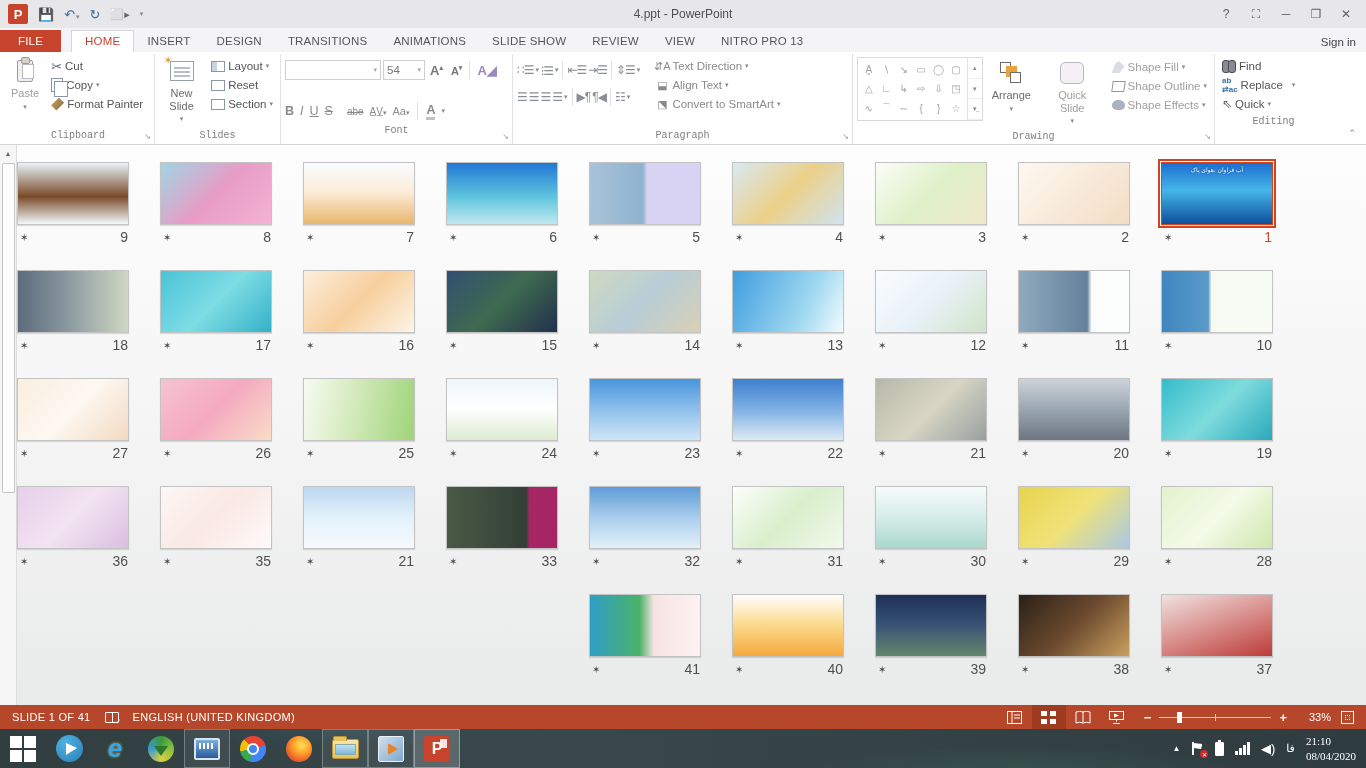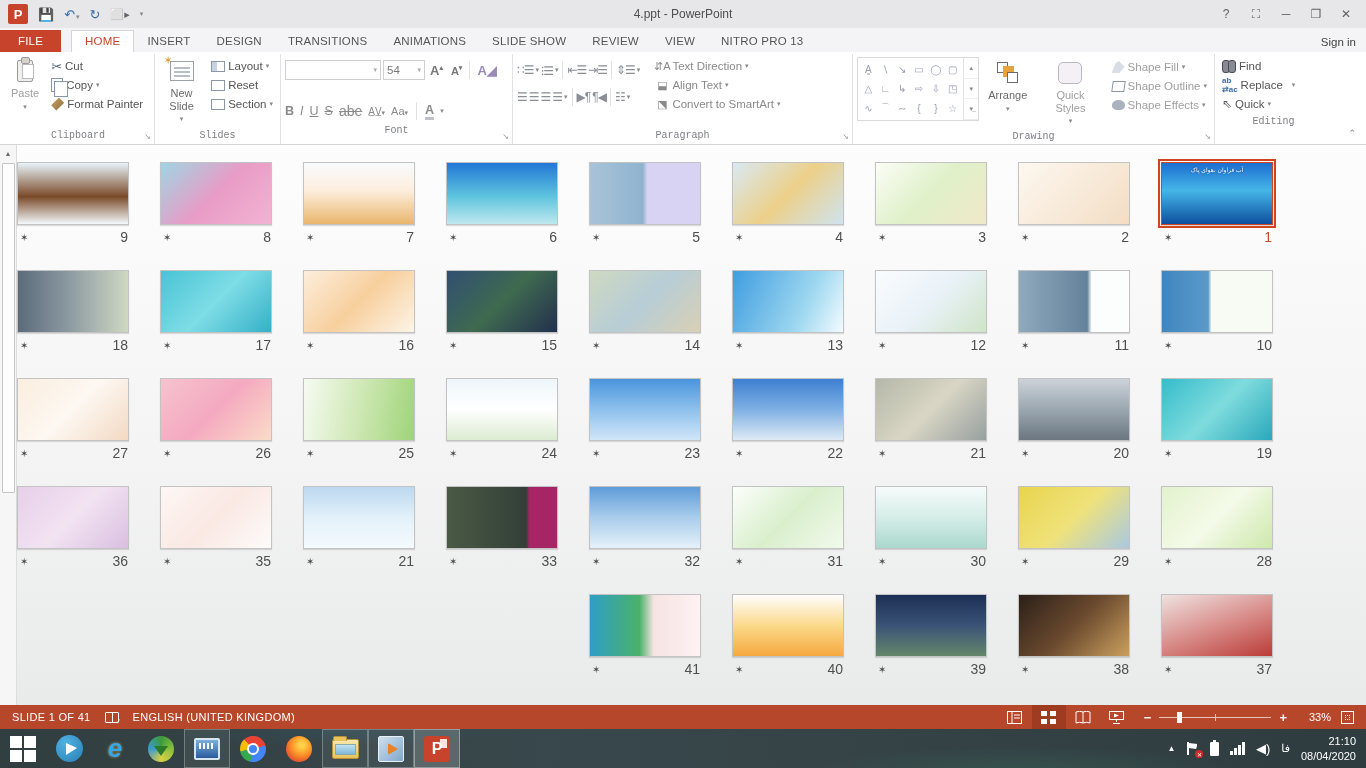--- a/index.html
+++ b/index.html
@@ -72,21 +72,21 @@
   .fontgrp .combos { display:flex; align-items:center; gap:2px; height:24px; }
   .combo { height:20px; border:1px solid #cfcfd3; background:#fff; display:flex;
     align-items:center; font-size:11.5px; color:#777; padding:0 3px; }
   .combo .arr { margin-left:auto; font-size:7px; color:#aaa; padding-left:4px; }
   .fgA { font-size:13px; color:#777; font-weight:bold; position:relative; padding:0 3px; }
   .fgA sup { font-size:7px; }
   .fmtchars { display:flex; align-items:center; gap:6px; height:24px; padding-top:2px;
     color:#8a8a8a; font-size:12.5px; }
   .fmtchars .b { font-weight:bold; } .fmtchars .i { font-style:italic; }
   .fmtchars .u { text-decoration:underline; } .fmtchars .s { text-decoration:line-through; }
-  .fmtchars .abc { font-size:14px; text-decoration:line-through; }
+  .fmtchars .abc { font-size:10px; text-decoration:line-through;margin-left:8px; }
   .vline { width:1px; height:18px; background:#e0e1e3; margin:0 2px; }
   
   .pglyph { font-size:12px; color:#8a8f96; letter-spacing:-1px; }
   .parastack { display:flex; flex-direction:column; gap:1px; justify-content:center; }
   .parastack .sbtn { height:18px; font-size:11.5px; }
   
   .shapebox { width:128px; height:64px; border:1px solid #d8d9db; background:#fff;
     display:flex; margin-top:2px; }
   .shapegrid { flex:1; display:grid; grid-template-columns:repeat(6,1fr);
     grid-template-rows:repeat(3,1fr); align-items:center; justify-items:center;
@@ -174,21 +174,21 @@
   .flag-badge { position:absolute; right:-4px; bottom:-3px; width:8px; height:8px; border-radius:50%;
     background:#d02a2a; color:#fff; font-size:6px; display:flex; align-items:center; justify-content:center; }
   .batt-ic { width:9px; height:14px; border:1.3px solid #fff; border-radius:1px; position:relative; background:#fff; }
   .batt-ic::before { content:""; position:absolute; top:-3px; left:2px; width:3px; height:2px; background:#fff; }
   .sig-ic { display:flex; align-items:flex-end; gap:1.5px; height:13px; }
   .sig-ic i { width:2.5px; background:#fff; display:block; }
   .sig-ic i:nth-child(1){height:4px;} .sig-ic i:nth-child(2){height:7px;}
   .sig-ic i:nth-child(3){height:10px;} .sig-ic i:nth-child(4){height:13px;}
   .spk-ic { font-size:13px; }
   .lang-ind { font-size:11px; }
-  .clock { text-align:right; font-size:11px; line-height:1.3; }
+  .clock { text-align:left; font-size:11px; line-height:1.3;font-family:Liberation Serif, serif; }
 
   
   .g-start { display:grid; grid-template-columns:12px 12px; grid-template-rows:12px 12px; gap:2px; }
   .g-start i { background:#fff; display:block; }
   .g-tele { width:27px; height:27px; border-radius:50%; background:radial-gradient(circle at 35% 30%,#4fb2e2,#2a7fb5); display:flex; align-items:center; justify-content:center; }
   .g-tele::before { content:""; width:0; height:0; border-left:11px solid #fff; border-top:5px solid transparent; border-bottom:7px solid transparent; margin-left:4px; }
   .g-ie { font-size:26px; font-style:italic; font-weight:bold; color:#35a6e8; text-shadow:0 0 3px rgba(255,210,80,.6); }
   .g-idm { width:26px; height:26px; border-radius:50%; background:conic-gradient(#3a9a3a,#88c040,#d8d040,#3a9ad0,#3a9a3a); display:flex; align-items:center; justify-content:center; }
   .g-idm::before { content:""; width:0; height:0; border-top:10px solid #2a7a2a; border-left:7px solid transparent; border-right:7px solid transparent; margin-top:4px; }
   .g-rdp { width:26px; height:22px; background:linear-gradient(180deg,#7ab0e0,#2a5a9a); border:2px solid #d8e4f0; border-radius:2px; position:relative; }
@@ -424,21 +424,21 @@
                 <i></i>
               </span>
             </span>
           <span>Arrange</span>
             <span class="dd">▾</span>
         </div>
         <div class="bigbtn" style="color:#a0a0a0;padding-top:5px;">
           <span class="bicon">
               <span class="qstyle-ic"></span>
             </span>
-          <span>Quick Styles</span>
+          <span>Quick Slide</span>
             <span class="dd">▾</span>
         </div>
         <div class="parastack" style="padding-top:3px;justify-content:flex-end;">
           <div class="sbtn" style="color:#a0a0a0">
             <span class="shfill"></span>
             <span>Shape Fill</span>
               <span class="dd">▾</span>
             </div>
           <div class="sbtn" style="color:#a0a0a0">
             <span class="shout"></span>

